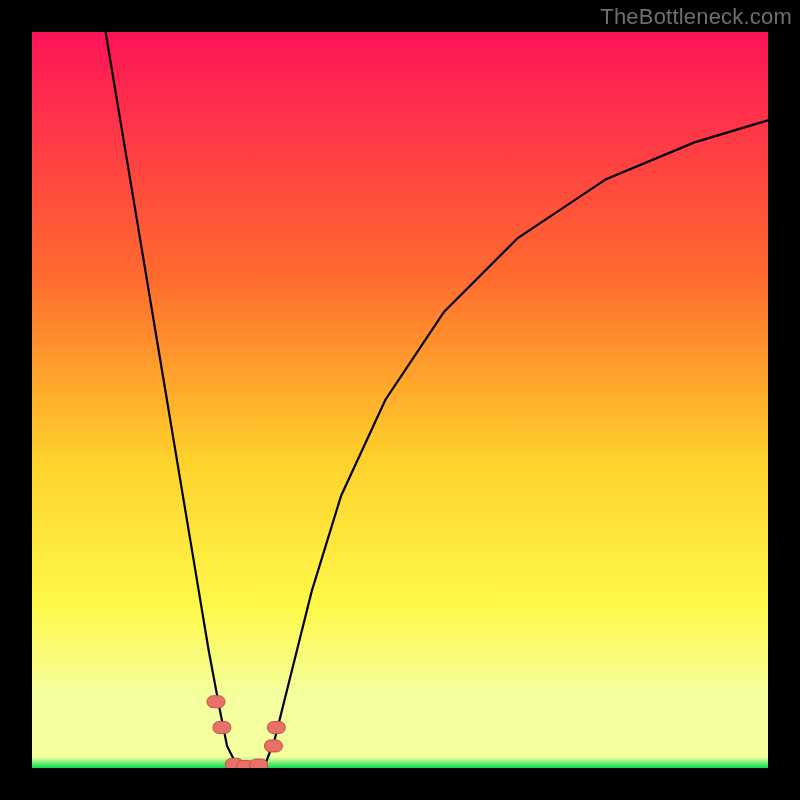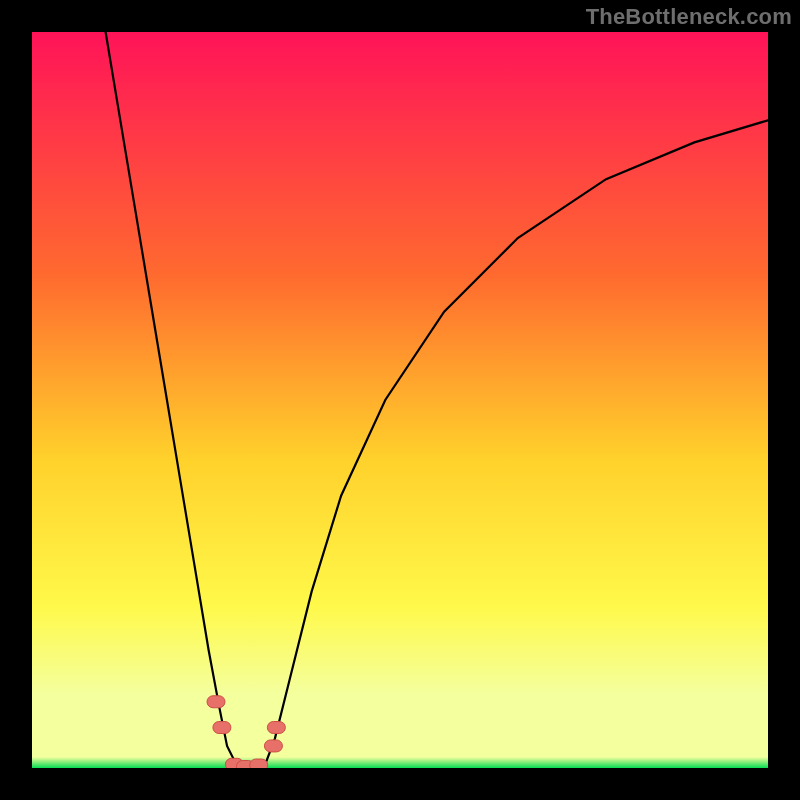--- a/index.html
+++ b/index.html
@@ -25,21 +25,21 @@
     width: 736px;
     height: 736px;
     overflow: hidden;
   }
   .watermark {
     position: absolute;
     top: 4px;
     right: 8px;
     color: #6e6e6e;
     font-size: 22px;
-    font-weight: 700;
+    font-weight: 400;
     letter-spacing: 0.2px;
   }
   svg { display: block; }
 </style>
 </head>
 <body>
 <div class="frame">
 
 <div class="watermark">TheBottleneck.com</div>
 

